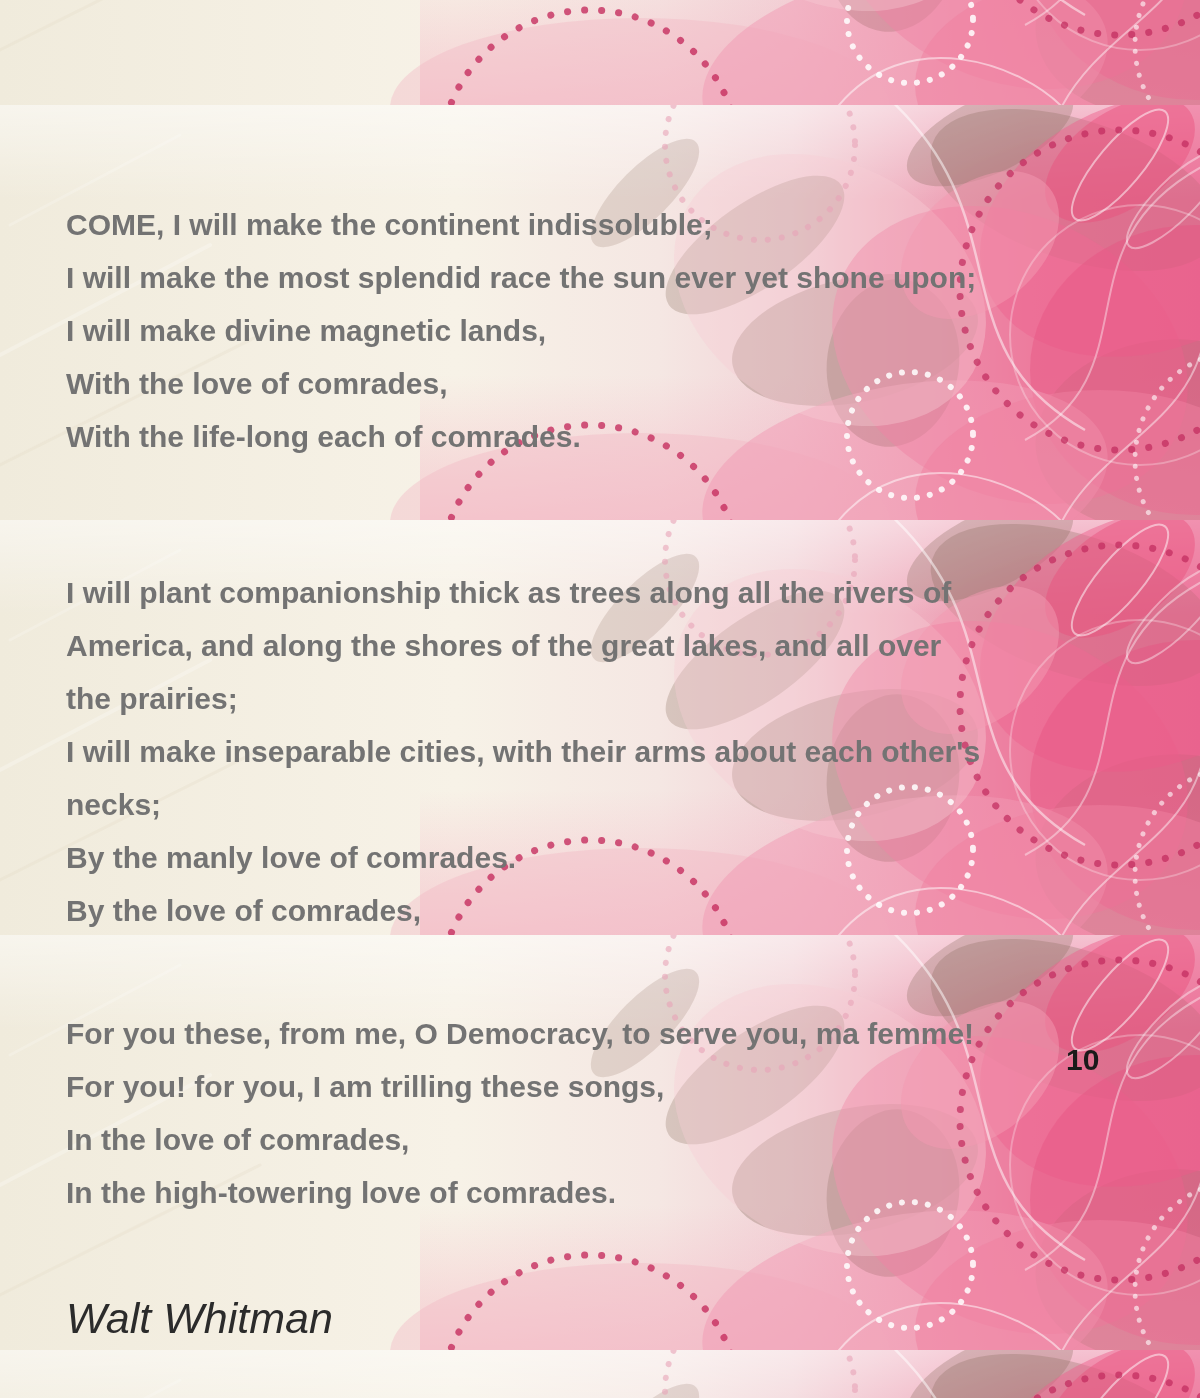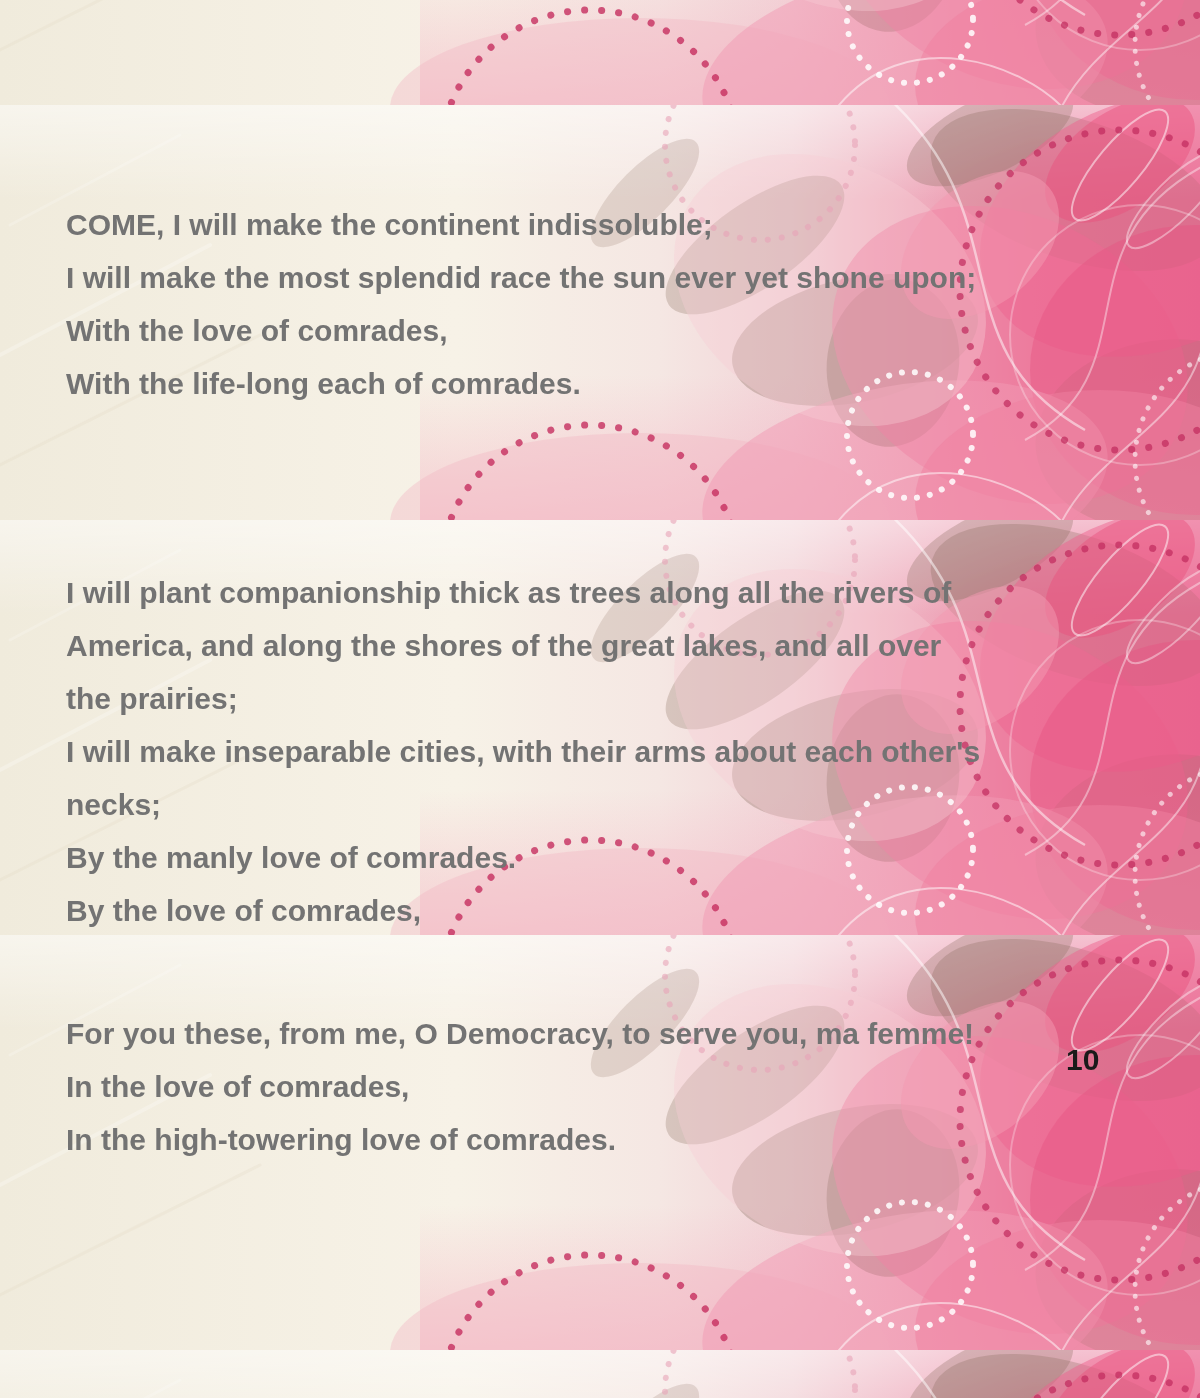--- a/index.html
+++ b/index.html
@@ -155,35 +155,38 @@
   <use href="#band" xlink:href="#band" x="0" y="520" width="1200" height="415"></use>
   <use href="#band" xlink:href="#band" x="0" y="935" width="1200" height="415"></use>
   <use href="#band" xlink:href="#band" x="0" y="1350" width="1200" height="415"></use>
 </svg>
 
 <div class="content">
 
   <div class="stanza stanza-1">
     <div class="poem-line">COME, I will make the continent indissoluble;</div>
     <div class="poem-line">I will make the most splendid race the sun ever yet shone upon;</div>
+    <div class="poem-line">I will make divine magnetic lands,</div>
     <div class="poem-line">With the love of comrades,</div>
     <div class="poem-line">With the life-long each of comrades.</div>
   </div>
 
   <div class="stanza stanza-2">
     <div class="poem-line">I will plant companionship thick as trees along all the rivers of</div>
     <div class="poem-line">America, and along the shores of the great lakes, and all over</div>
     <div class="poem-line">the prairies;</div>
     <div class="poem-line">I will make inseparable cities, with their arms about each other's</div>
     <div class="poem-line">necks;</div>
     <div class="poem-line">By the manly love of comrades.</div>
     <div class="poem-line">By the love of comrades,</div>
   </div>
 
   <div class="stanza stanza-3">
     <div class="poem-line">For you these, from me, O Democracy, to serve you, ma femme!</div>
+    <div class="poem-line">For you! for you, I am trilling these songs,</div>
     <div class="poem-line">In the love of comrades,</div>
     <div class="poem-line">In the high-towering love of comrades.</div>
   </div>
 
   <div class="line-number">10</div>
 
+  <div class="poem-author">Walt Whitman</div>
 </div>
 
 </body></html>

